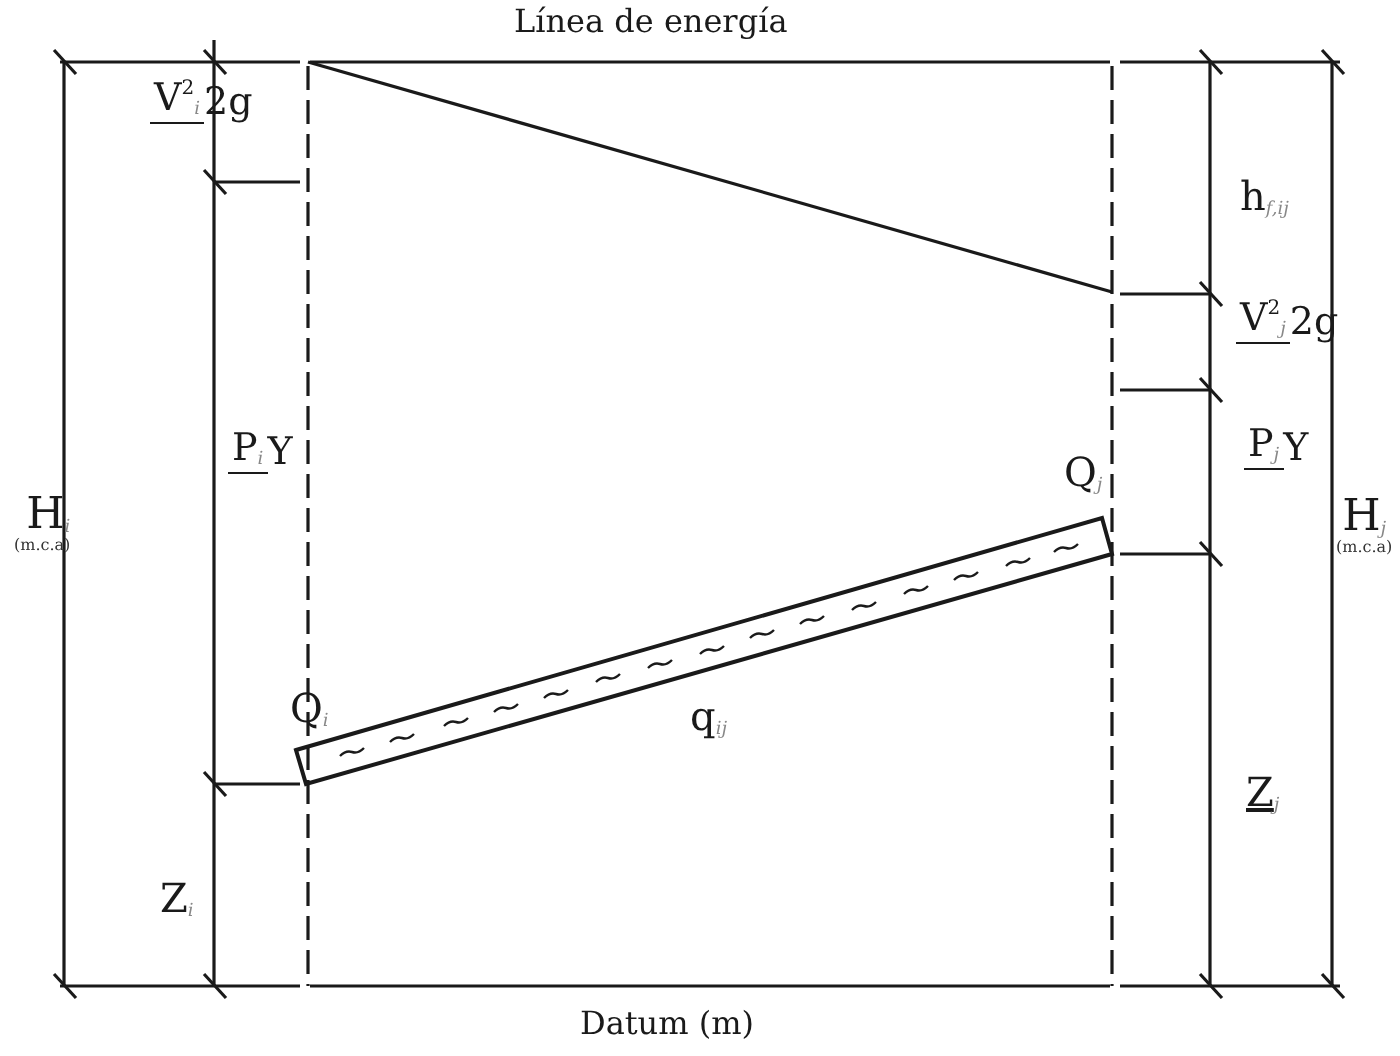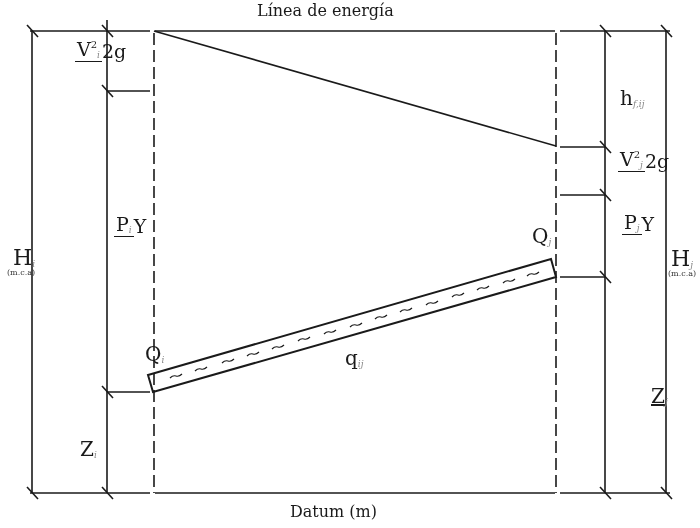--- a/index.html
+++ b/index.html
@@ -119,21 +119,21 @@
 <div class="frac" style="left:618px; top:150px;">
   <span class="num"><span>V</span><span class="sup">2</span><span class="sub">j</span></span>
   <span class="den">2g</span>
 </div>
 
 <div class="frac" style="left:622px; top:213px;justify-content:space-between;">
   <span class="num"><span>P</span><span class="sub">j</span></span>
   <span class="den">Y</span>
 </div>
 
-<div class="lbl big" style="left:651px; top:386px;text-decoration:underline;">
+<div class="lbl big" style="left:623px; top:386px;text-decoration:underline;">
   <span>Z</span><span class="sub">j</span>
 </div>
 
 <div class="lbl" style="left:668px; top:248px; text-align:center;">
   <div style="font-size:22px;"><span>H</span><span class="sub">j</span></div>
   <div class="unit">(m.c.a)</div>
 </div>
 
 <div class="lbl big" style="left:532px; top:226px;">
   <span>Q</span><span class="sub">j</span>

